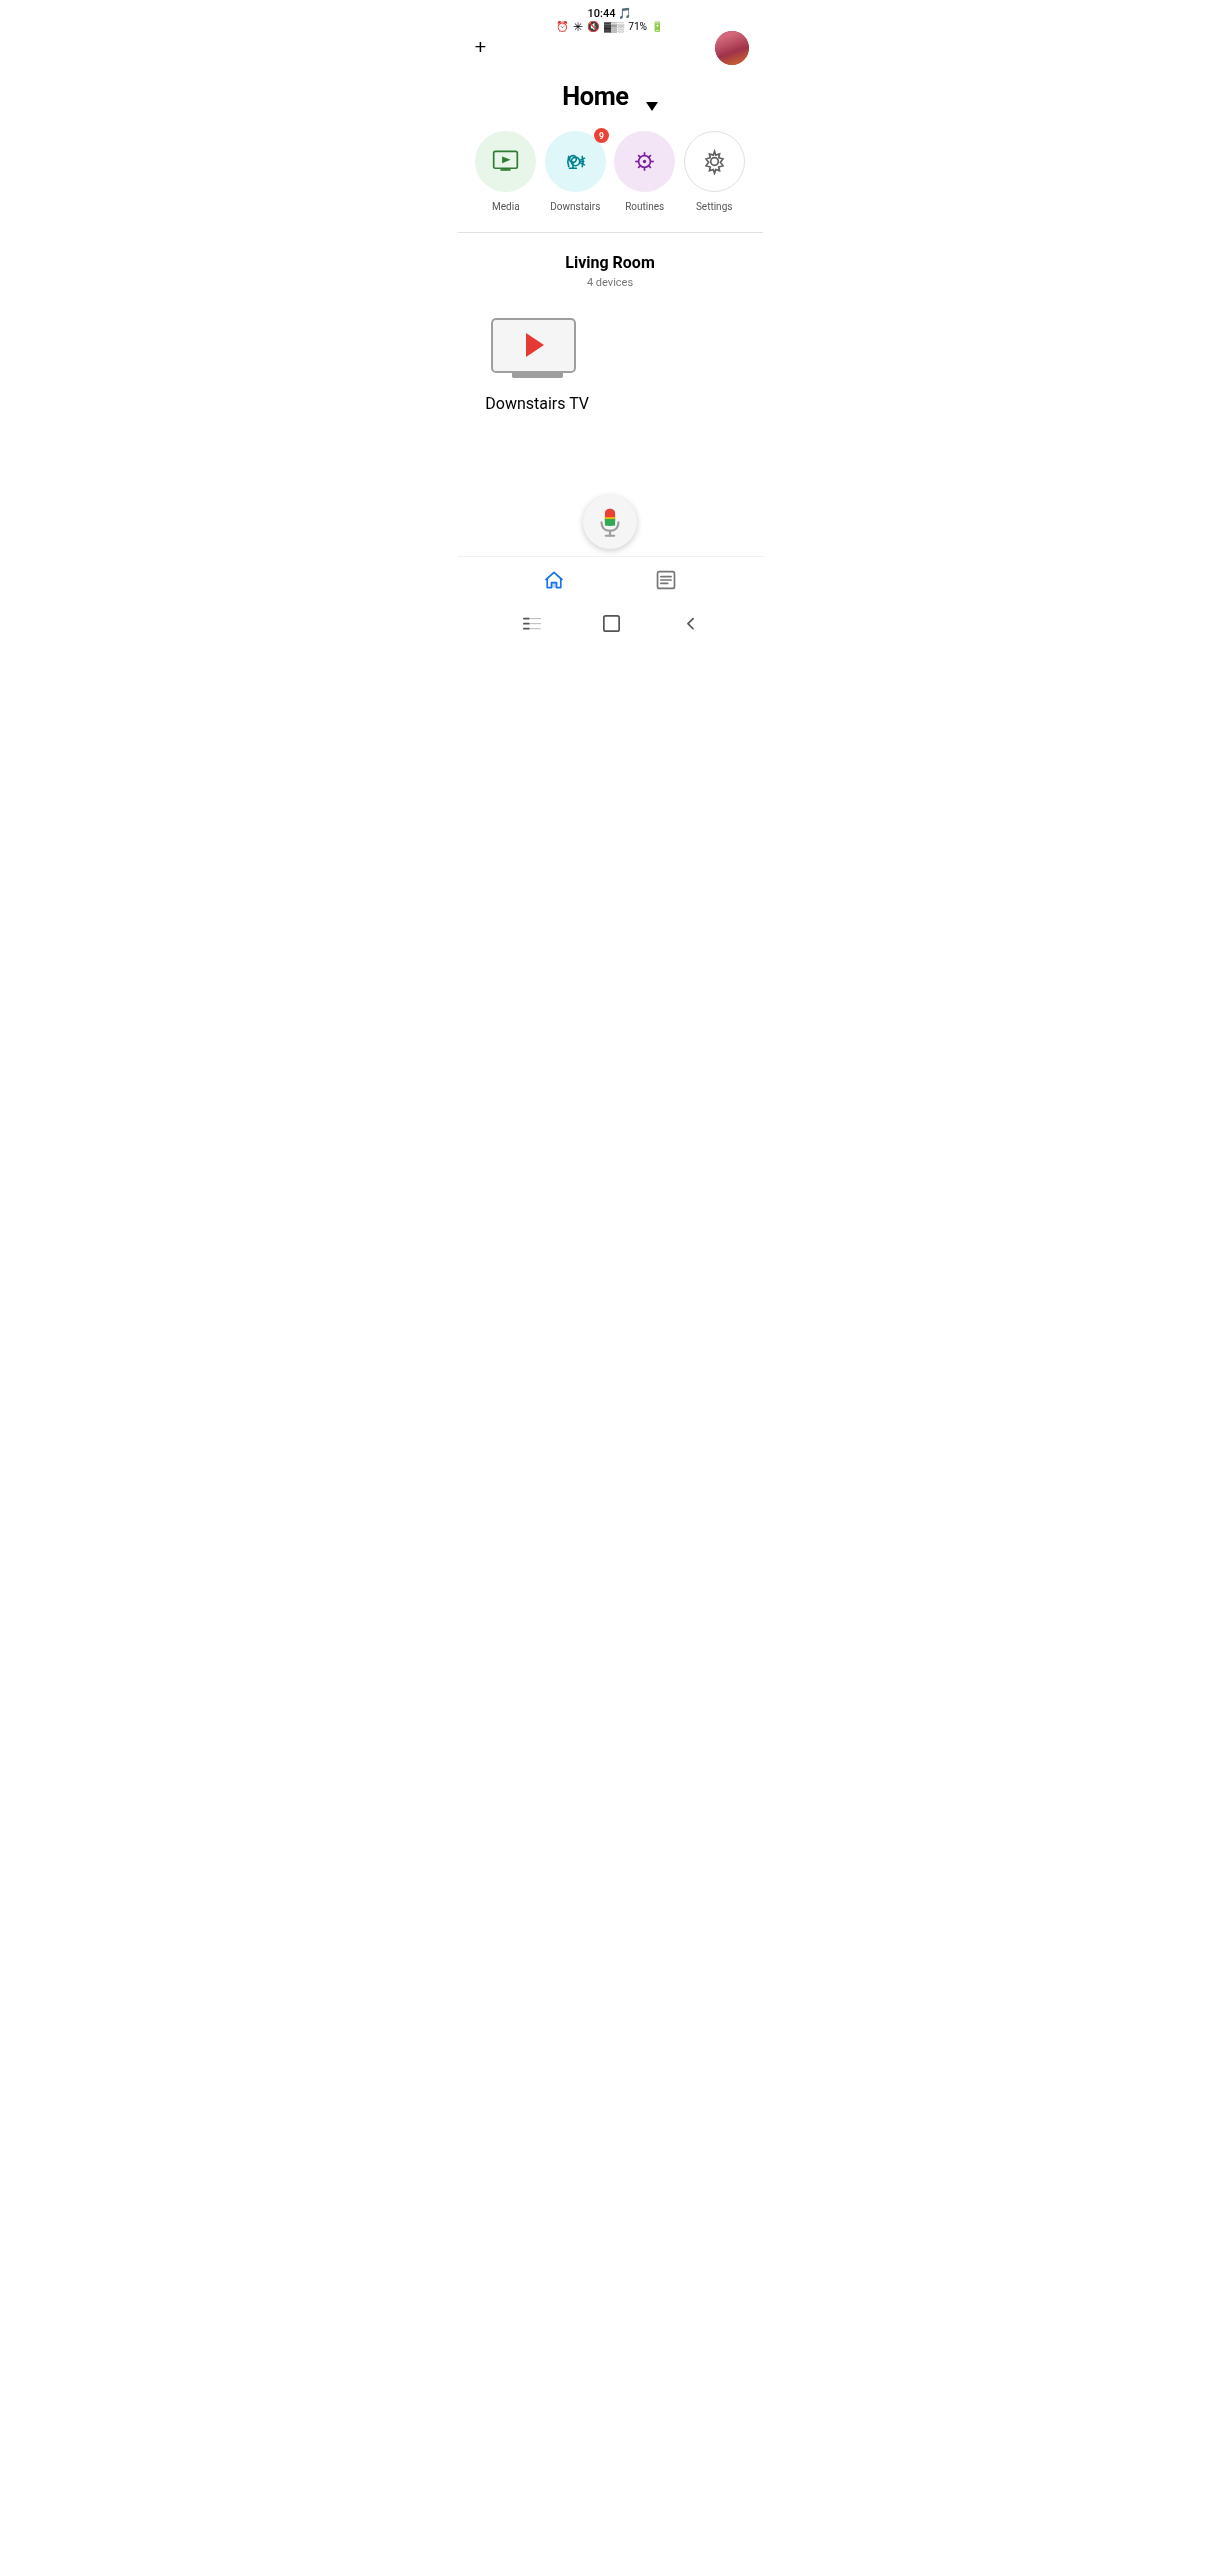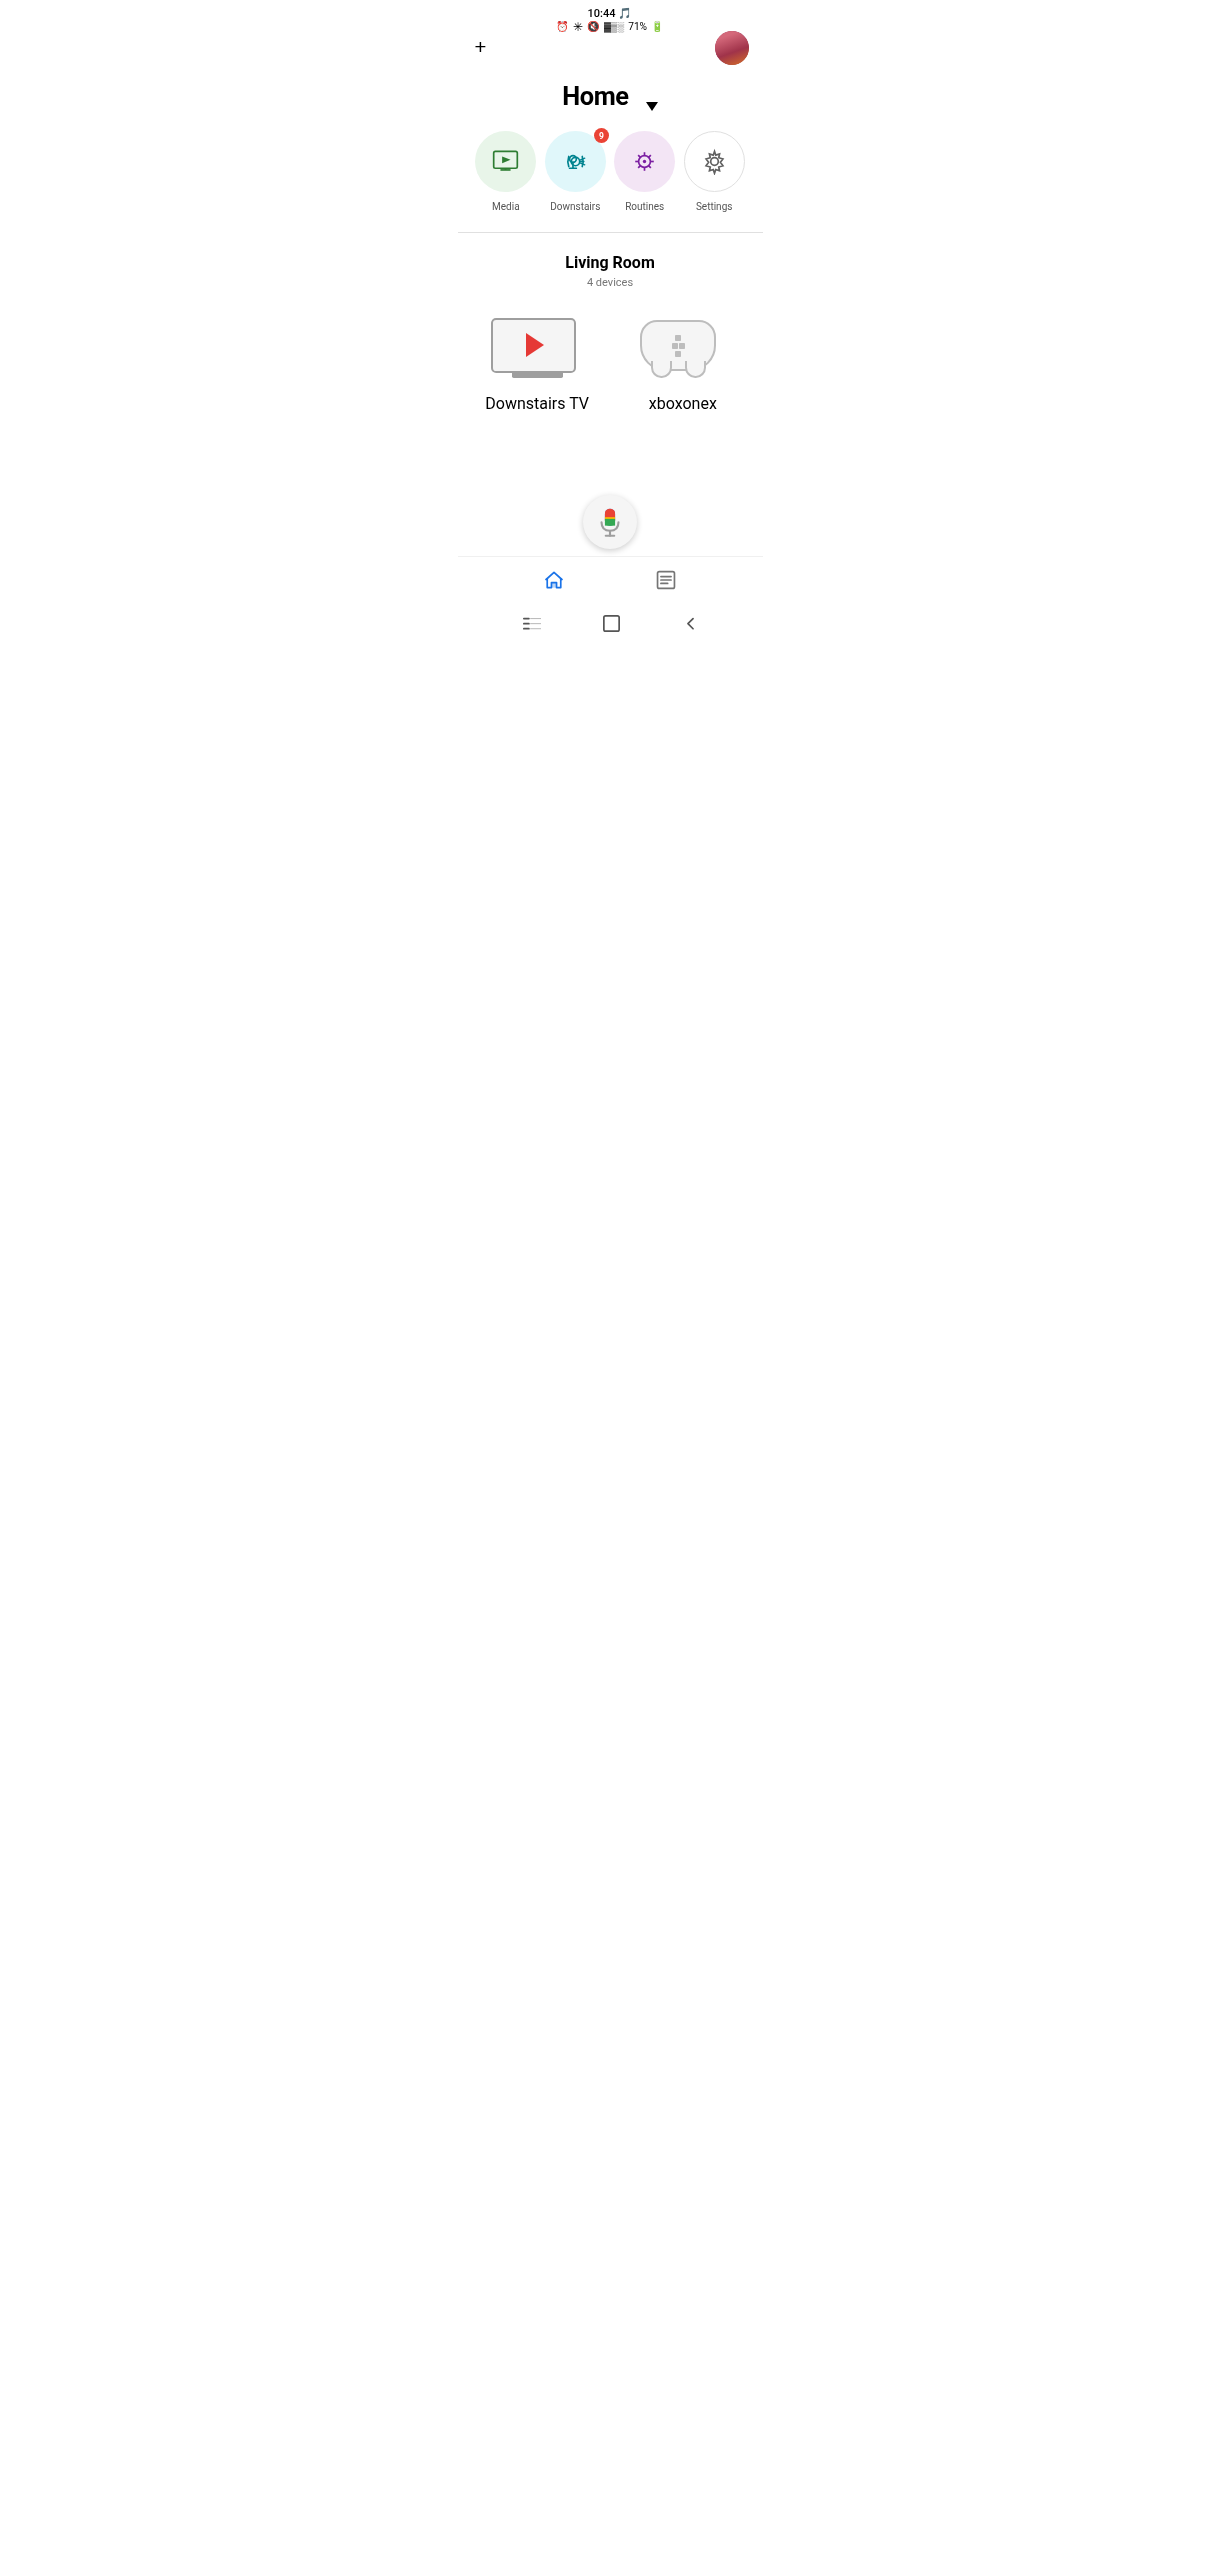--- a/index.html
+++ b/index.html
@@ -569,39 +569,20 @@
         <div class="tv-screen">
           <div class="tv-play"></div>
         </div>
         <div class="tv-stand"></div>
       </div>
     </div>
     <span class="device-label">Downstairs TV</span>
   </div>
 
 
-  <div class="device-item">
-    <div class="device-icon-container">
-      <div class="xbox-icon">
-        <div class="controller-body">
-          <div class="controller-grip-left"></div>
-          <div class="controller-grip-right"></div>
-          <div class="controller-dpad">
-            <div class="dpad-btn"></div>
-            <div class="dpad-center">
-              <div class="dpad-btn"></div>
-              <div class="dpad-btn"></div>
-            </div>
-            <div class="dpad-btn"></div>
-          </div>
-        </div>
-      </div>
-    </div>
-    <span class="device-label">xboxonex</span>
-  </div>
 
 </div>
 
 <div class="bottom-spacer"></div>
 
 <div class="voice-fab-container">
   <button class="voice-fab">
     <svg width="24" height="30.5" viewBox="0 0 28 36" fill="none">
 
       <rect x="8" y="2" width="12" height="20" rx="6" fill="#4285f4"></rect>

